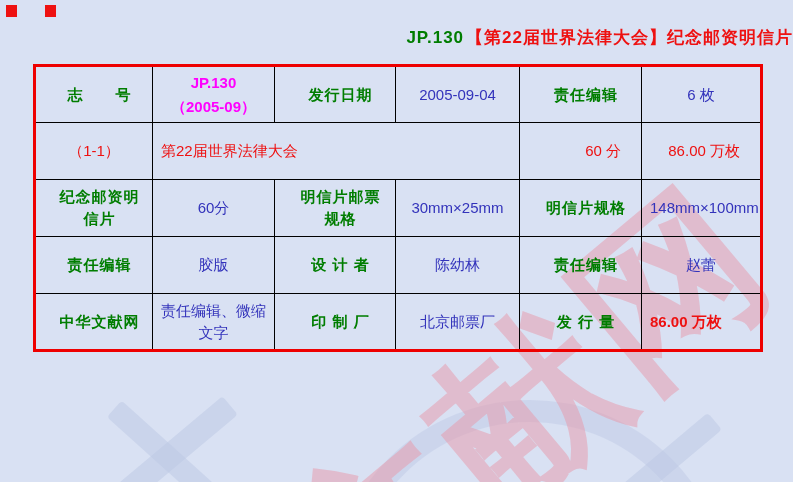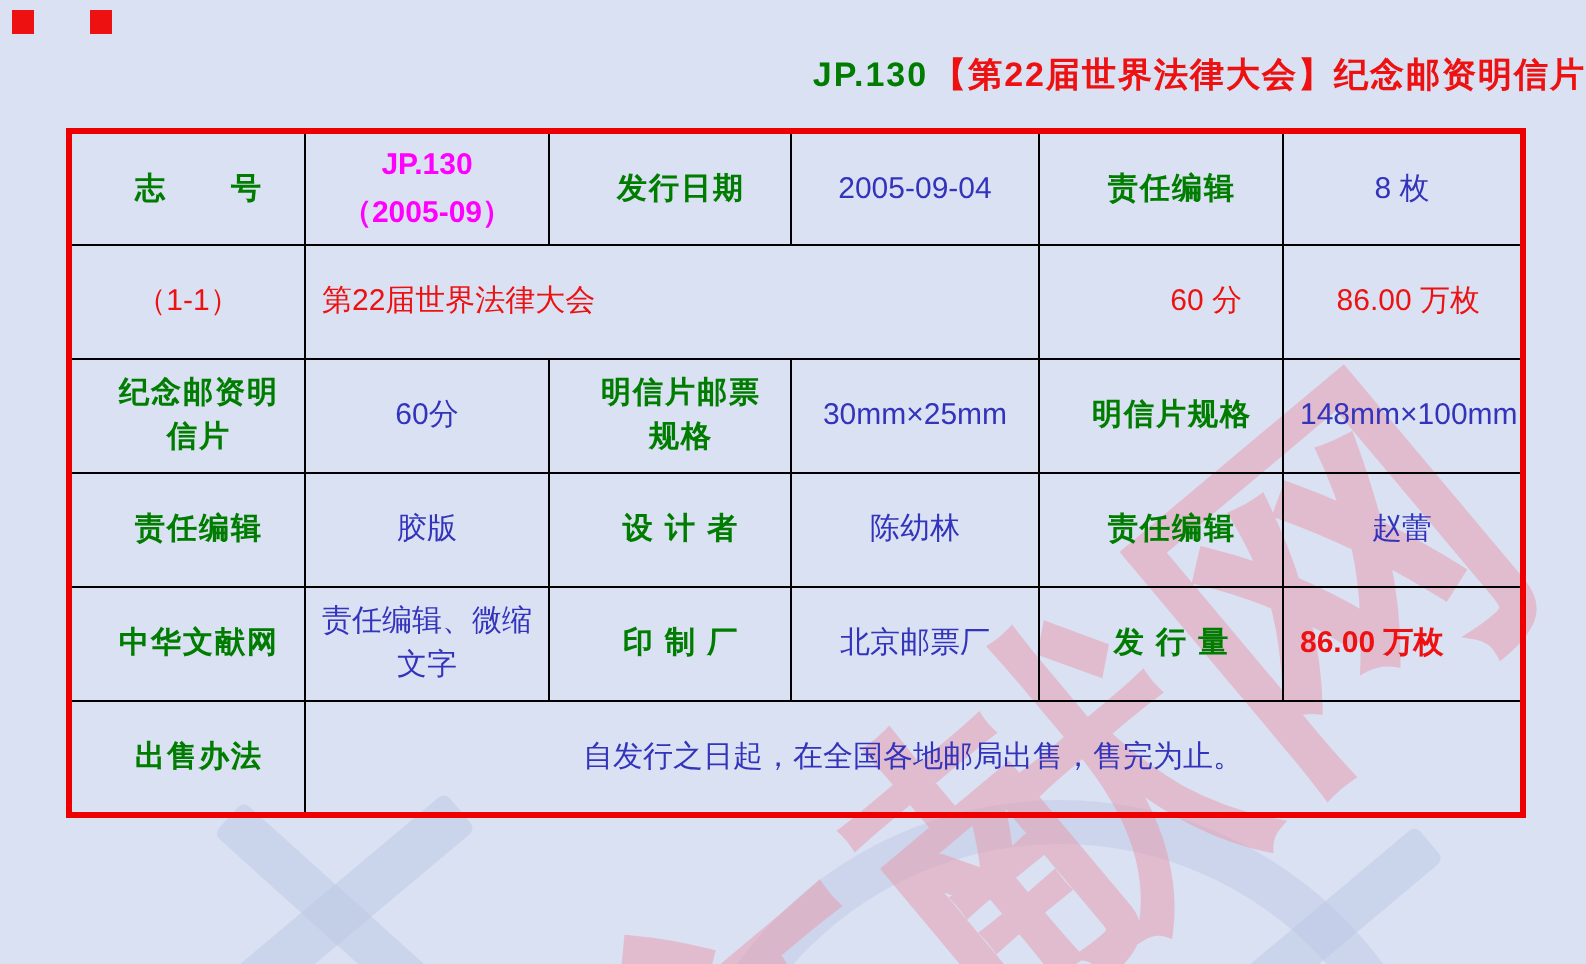--- a/index.html
+++ b/index.html
@@ -103,21 +103,21 @@
     <td class="lbl">志　　号</td>
     <td>
       <div class="magenta-block">
         <div>JP.130</div>
         <div>（2005-09）</div>
       </div>
     </td>
     <td class="lbl">发行日期</td>
     <td class="val">2005-09-04</td>
     <td class="lbl">责任编辑</td>
-    <td class="val">8 枚</td>
+    <td class="val">6 枚</td>
   </tr>
   <tr>
     <td class="red center">（1-1）</td>
     <td class="red" colspan="3">第22届世界法律大会</td>
     <td class="red right">60 分</td>
     <td class="red right">86.00 万枚</td>
   </tr>
   <tr>
     <td class="lbl">纪念邮资明信片</td>
     <td class="val">60分</td>
@@ -135,18 +135,14 @@
     <td class="val">赵蕾</td>
   </tr>
   <tr>
     <td class="lbl">中华文献网</td>
     <td class="val">责任编辑、微缩文字</td>
     <td class="lbl">印 制 厂</td>
     <td class="val">北京邮票厂</td>
     <td class="lbl">发 行 量</td>
     <td class="red bold">86.00 万枚</td>
   </tr>
-  <tr>
-    <td class="lbl">出售办法</td>
-    <td class="val" colspan="5">自发行之日起，在全国各地邮局出售，售完为止。</td>
-  </tr>
 </tbody>
   </table>
 
 </body></html>

